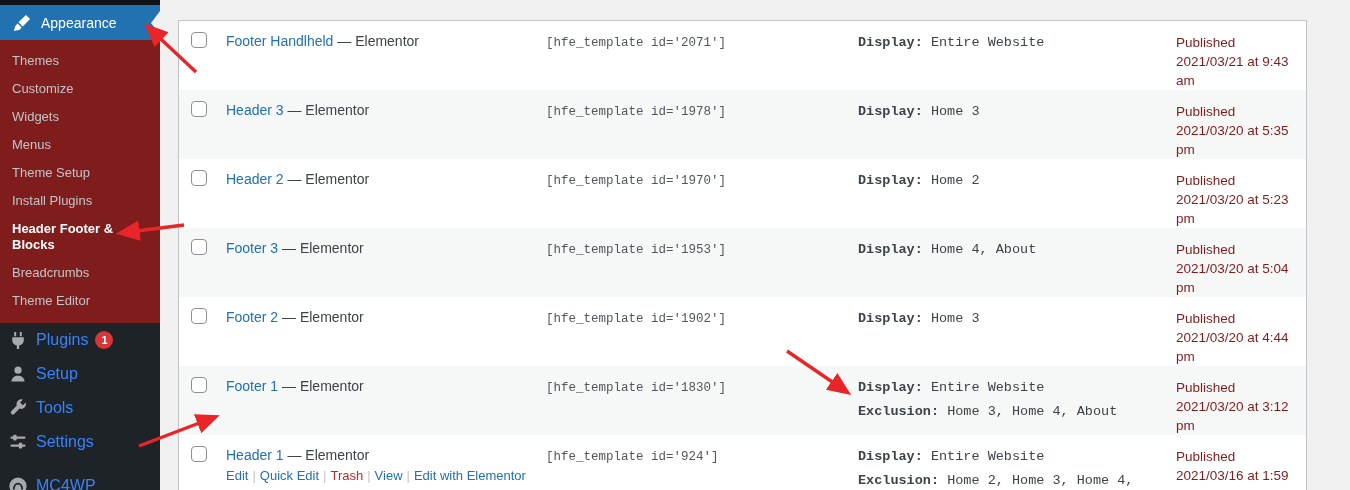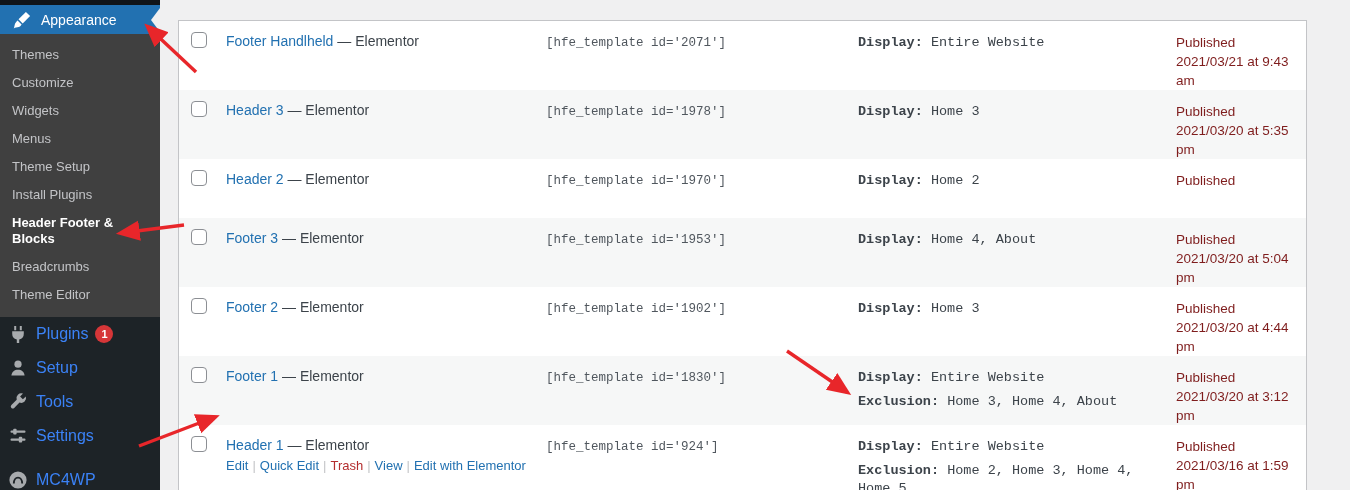--- a/index.html
+++ b/index.html
@@ -4,29 +4,29 @@
 <style>
   html,body{margin:0;padding:0;}
   body{
     width:1350px;height:490px;overflow:hidden;position:relative;
     font-family:"Liberation Sans",sans-serif;background:#f0f0f1;
     -webkit-font-smoothing:antialiased;
   }
   
   .sidebar{position:absolute;left:0;top:0;width:160px;height:490px;background:#1d2327;z-index:2;}
   .top-strip{height:5px;background:#101418;}
-  .appearance-item{height:29px;background:#2271b1;display:flex;align-items:center;position:relative;cursor:pointer;}
+  .appearance-item{height:35px;background:#2271b1;display:flex;align-items:center;position:relative;cursor:pointer;}
   .appearance-item .mi-icon{width:20px;height:20px;margin-left:12px;flex:0 0 auto;}
   .appearance-item .mi-label{color:#fff;font-size:14px;margin-left:9px;}
   .appearance-item .content-arrow{
     position:absolute;right:0;top:50%;transform:translateY(-50%);
     width:0;height:0;border-top:12px solid transparent;border-bottom:12px solid transparent;
     border-right:9px solid #f0f0f1;
   }
-  .submenu{background:#404040;padding:7px 0 8px 0;}
+  .submenu{background:#7f1d1d;padding:7px 0 8px 0;}
   .submenu-item{display:block;padding:6px 12px;color:#c3c4c7;font-size:13px;line-height:16px;cursor:pointer;text-decoration:none;}
   .submenu-item.current{color:#fff;font-weight:700;}
   .menu-item{height:34px;display:flex;align-items:center;cursor:pointer;}
   .menu-item .mi-icon{width:20px;height:20px;margin-left:8px;flex:0 0 auto;}
   .menu-item .mi-label{color:#3b82f6;font-size:16px;margin-left:8px;}
   .menu-item.gap-above{margin-top:10px;}
   .badge{margin-left:7px;min-width:18px;height:18px;border-radius:50%;background:#d63638;color:#fff;
     font-size:11px;font-weight:700;display:flex;align-items:center;justify-content:center;}
   
   .content{position:absolute;left:160px;top:16px;width:1190px;height:490px;background:#f0f0f1;}
@@ -166,20 +166,21 @@
       <a class="row-title">Header 2</a><span class="title-suffix"> — Elementor</span>
       
     </div>
     <div class="cell shortcode-cell">[hfe_template id='1970']</div>
     <div class="cell display-cell">
       <div class="dline"><b>Display:</b> <span>Home 2</span></div>
 
     </div>
     <div class="cell date-cell">
       <div>Published</div>
+      <div>2021/03/20 at 5:23 pm</div>
     </div>
   </div>
         <div class="trow alt">
     <div class="cell cb-cell"><span class="checkbox"></span></div>
     <div class="cell title-cell">
       <a class="row-title">Footer 3</a><span class="title-suffix"> — Elementor</span>
       
     </div>
     <div class="cell shortcode-cell">[hfe_template id='1953']</div>
     <div class="cell display-cell">

